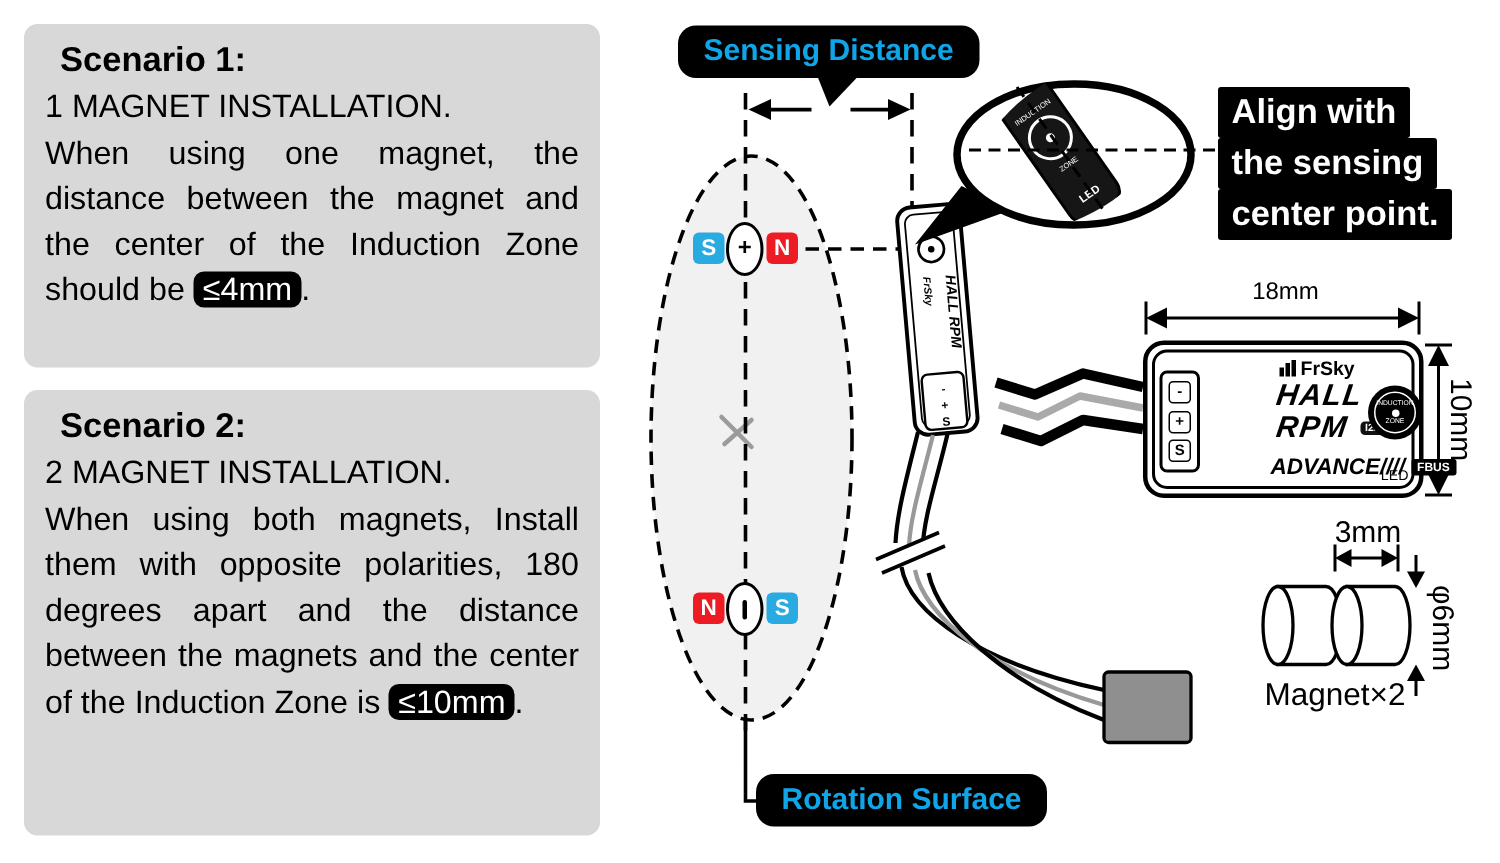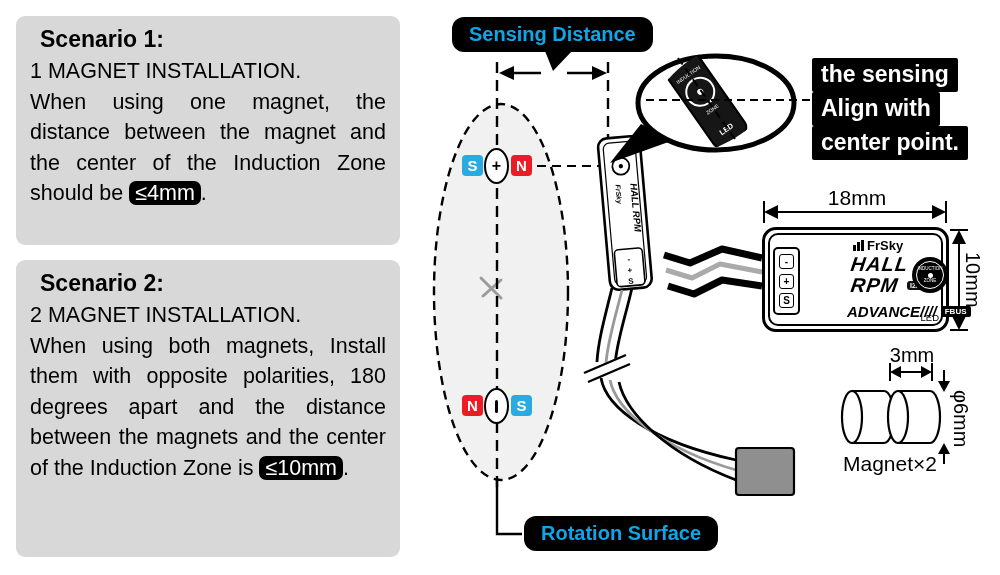--- a/index.html
+++ b/index.html
@@ -186,25 +186,25 @@
     <div class="pbody"><span>When using one magnet, the distance between the magnet and the center of the Induction Zone should be </span><span class="chip">≤4mm</span><span>.</span></div>
   </div>
 
   <div class="panel" style="top:260px; height:297px;">
     <div class="ptitle">Scenario 2:</div>
     <div class="psub">2 MAGNET INSTALLATION.</div>
     <div class="pbody"><span>When using both magnets, Install them with opposite polarities, 180 degrees apart and the distance between the magnets and the center of the Induction Zone is </span><span class="chip">≤10mm</span><span>.</span></div>
   </div>
 
   <div class="callout" style="left:452px; top:17px;">Sensing Distance</div>
-  <div class="callout" style="left:524px; top:516px;">Rotation Surface</div>
+  <div class="callout" style="left:504px; top:516px;">Rotation Surface</div>
 
   <div class="align-label">
+    <div class="strip">Align with</div>
     <div class="strip">the sensing</div>
-    <div class="strip">Align with</div>
     <div class="strip">center point.</div>
   </div>
 
   <span class="pole s" style="left:462px; top:155px;">S</span>
   <span class="magcore" style="left:484px; top:148px;">
       <span class="magplus">+</span>
     </span>
   <span class="pole n" style="left:511px; top:155px;">N</span>
 
   <span class="pole n" style="left:462px; top:395px;">N</span>
@@ -237,19 +237,19 @@
     </div>
     <div class="ledlbl">LED</div>
     <div class="izone">
       <span class="iz-ring"></span>
       <span class="iz-t">INDUCTION</span>
       <span class="iz-dot"></span>
       <span class="iz-t">ZONE</span>
     </div>
   </div>
 
-  <div class="dim" style="left:812px; top:186px; width:90px; font-size:21px;">18mm</div>
+  <div class="dim" style="left:812px; top:186px; width:90px; font-size:16px;">18mm</div>
   <div class="dim rot" style="left:984px; top:252px;">10mm</div>
   <div class="dim" style="left:886px; top:344px; width:52px;">3mm</div>
   <div class="dim rot" style="left:972px; top:390px;">φ6mm</div>
   <div class="dim" style="left:828px; top:452px; width:124px; font-size:21px;">Magnet×2</div>
 
 </div>
 
 </body></html>

